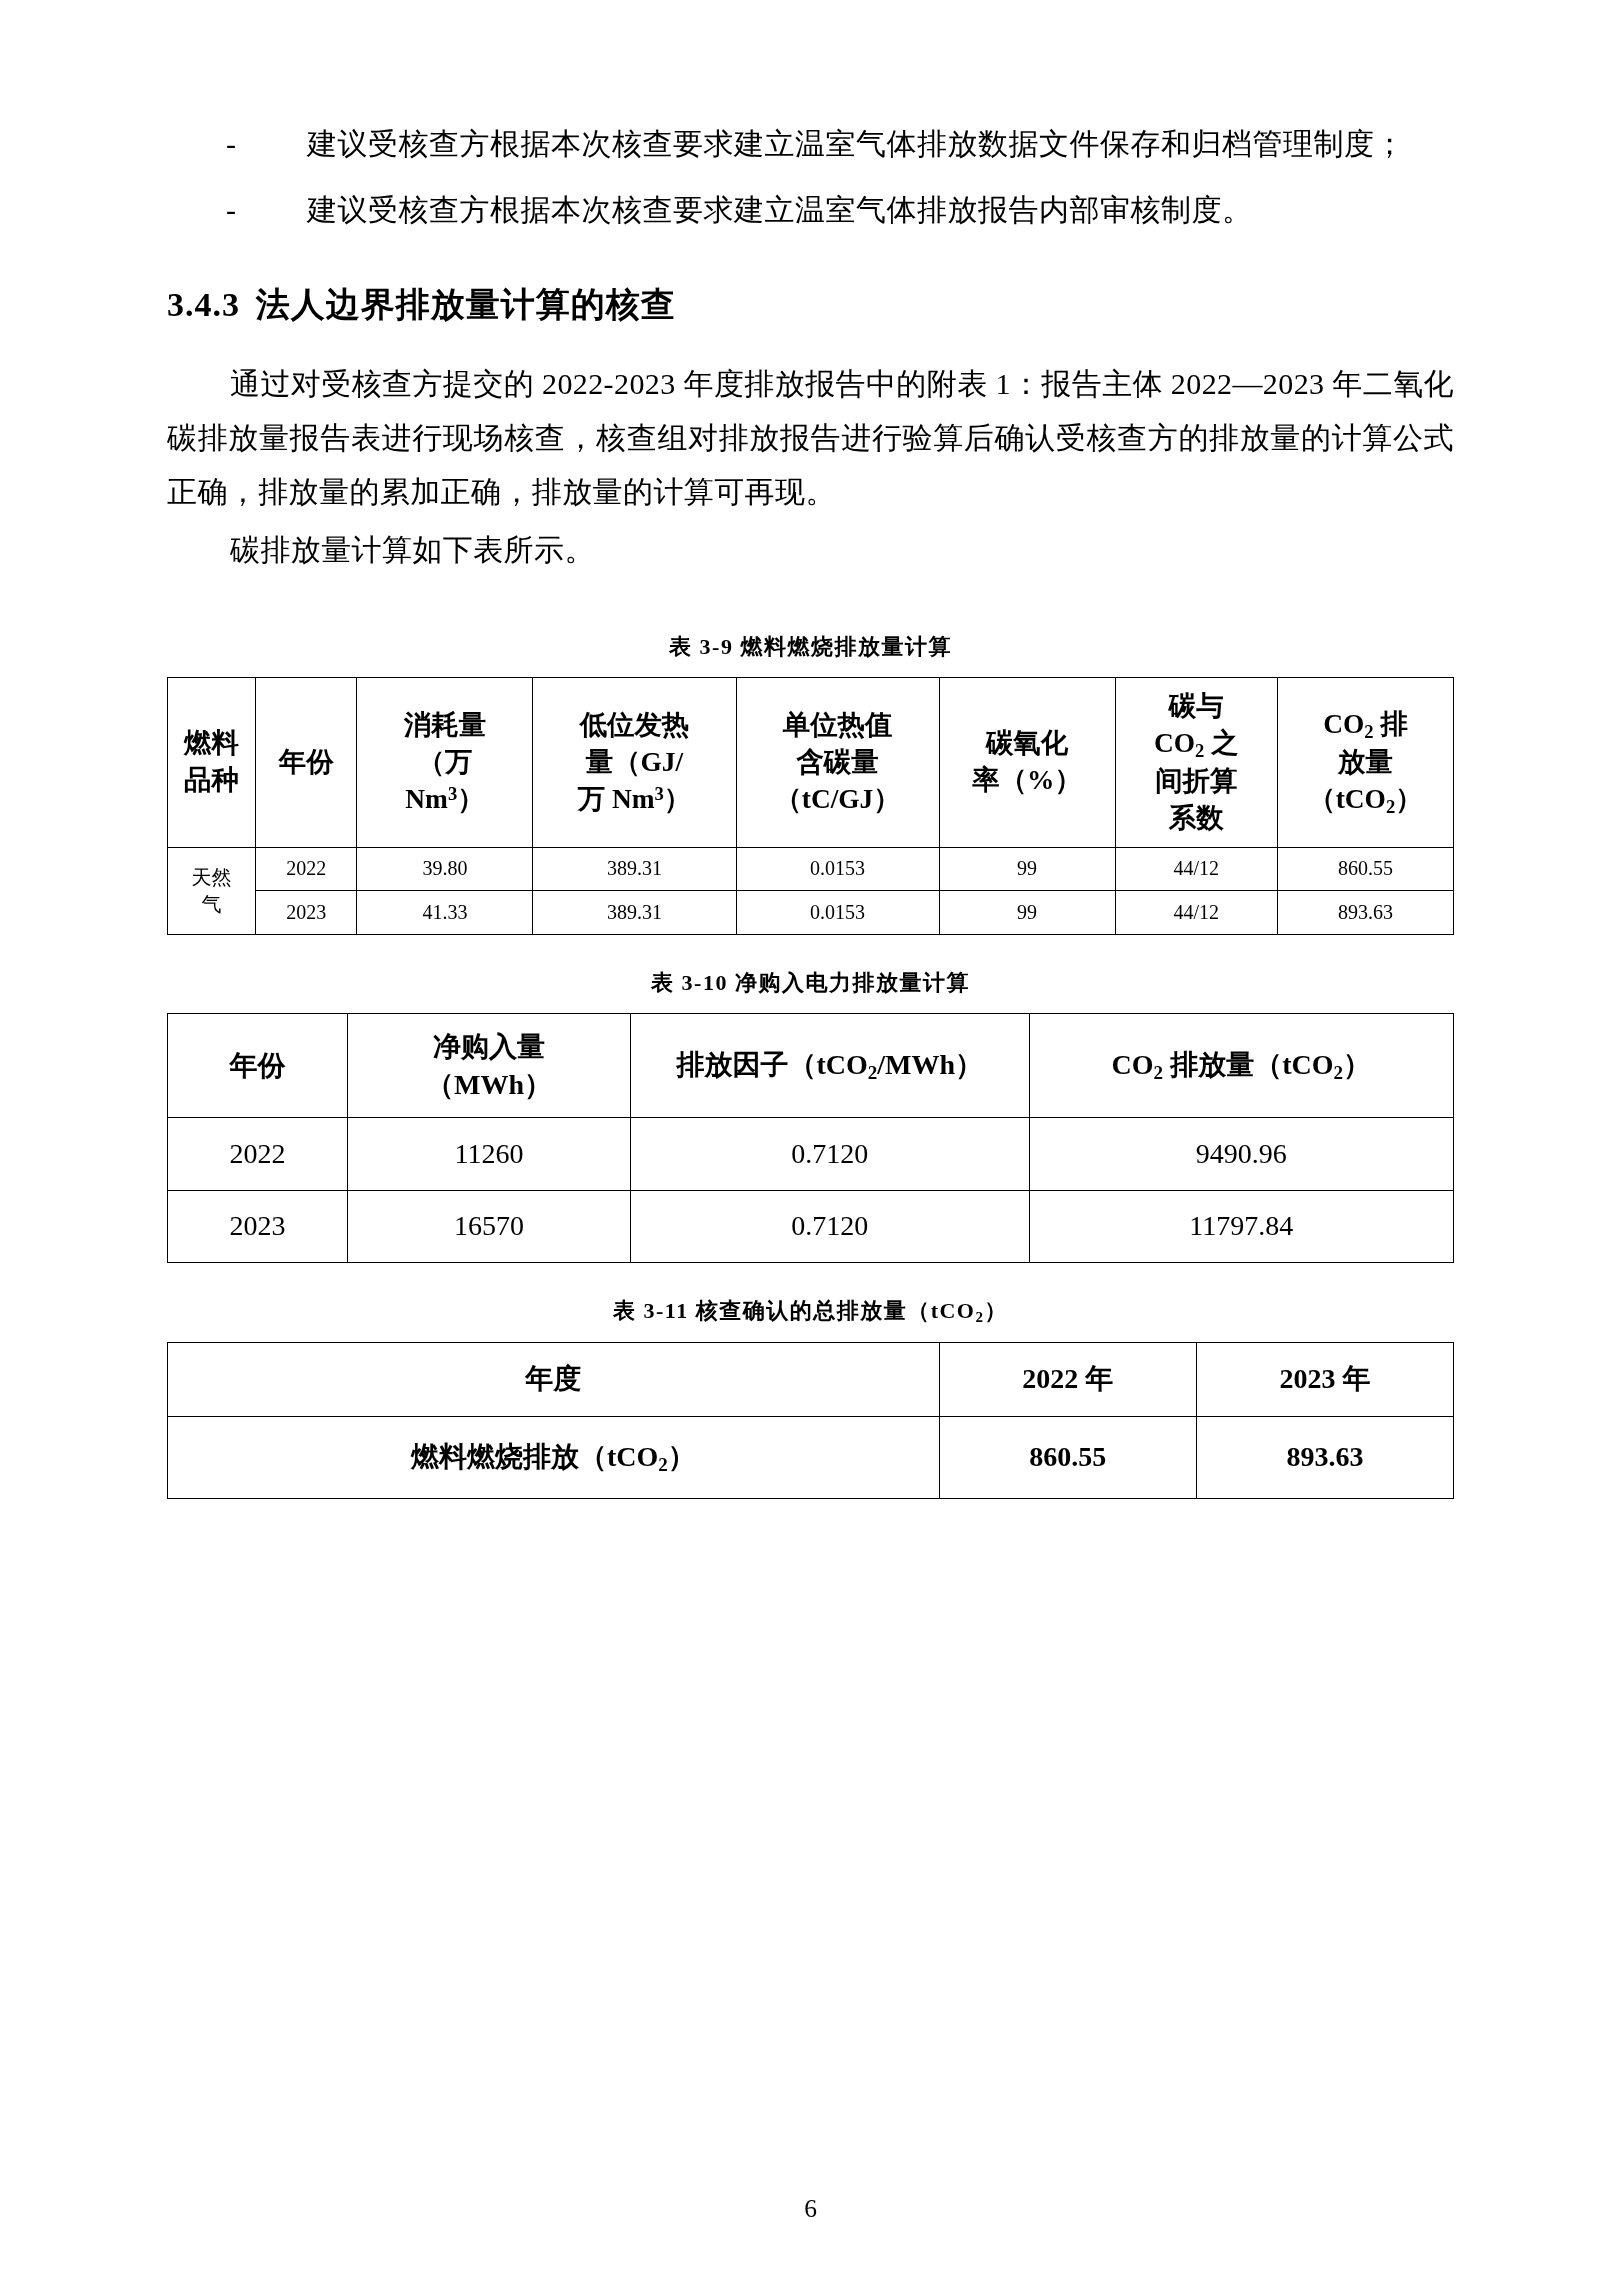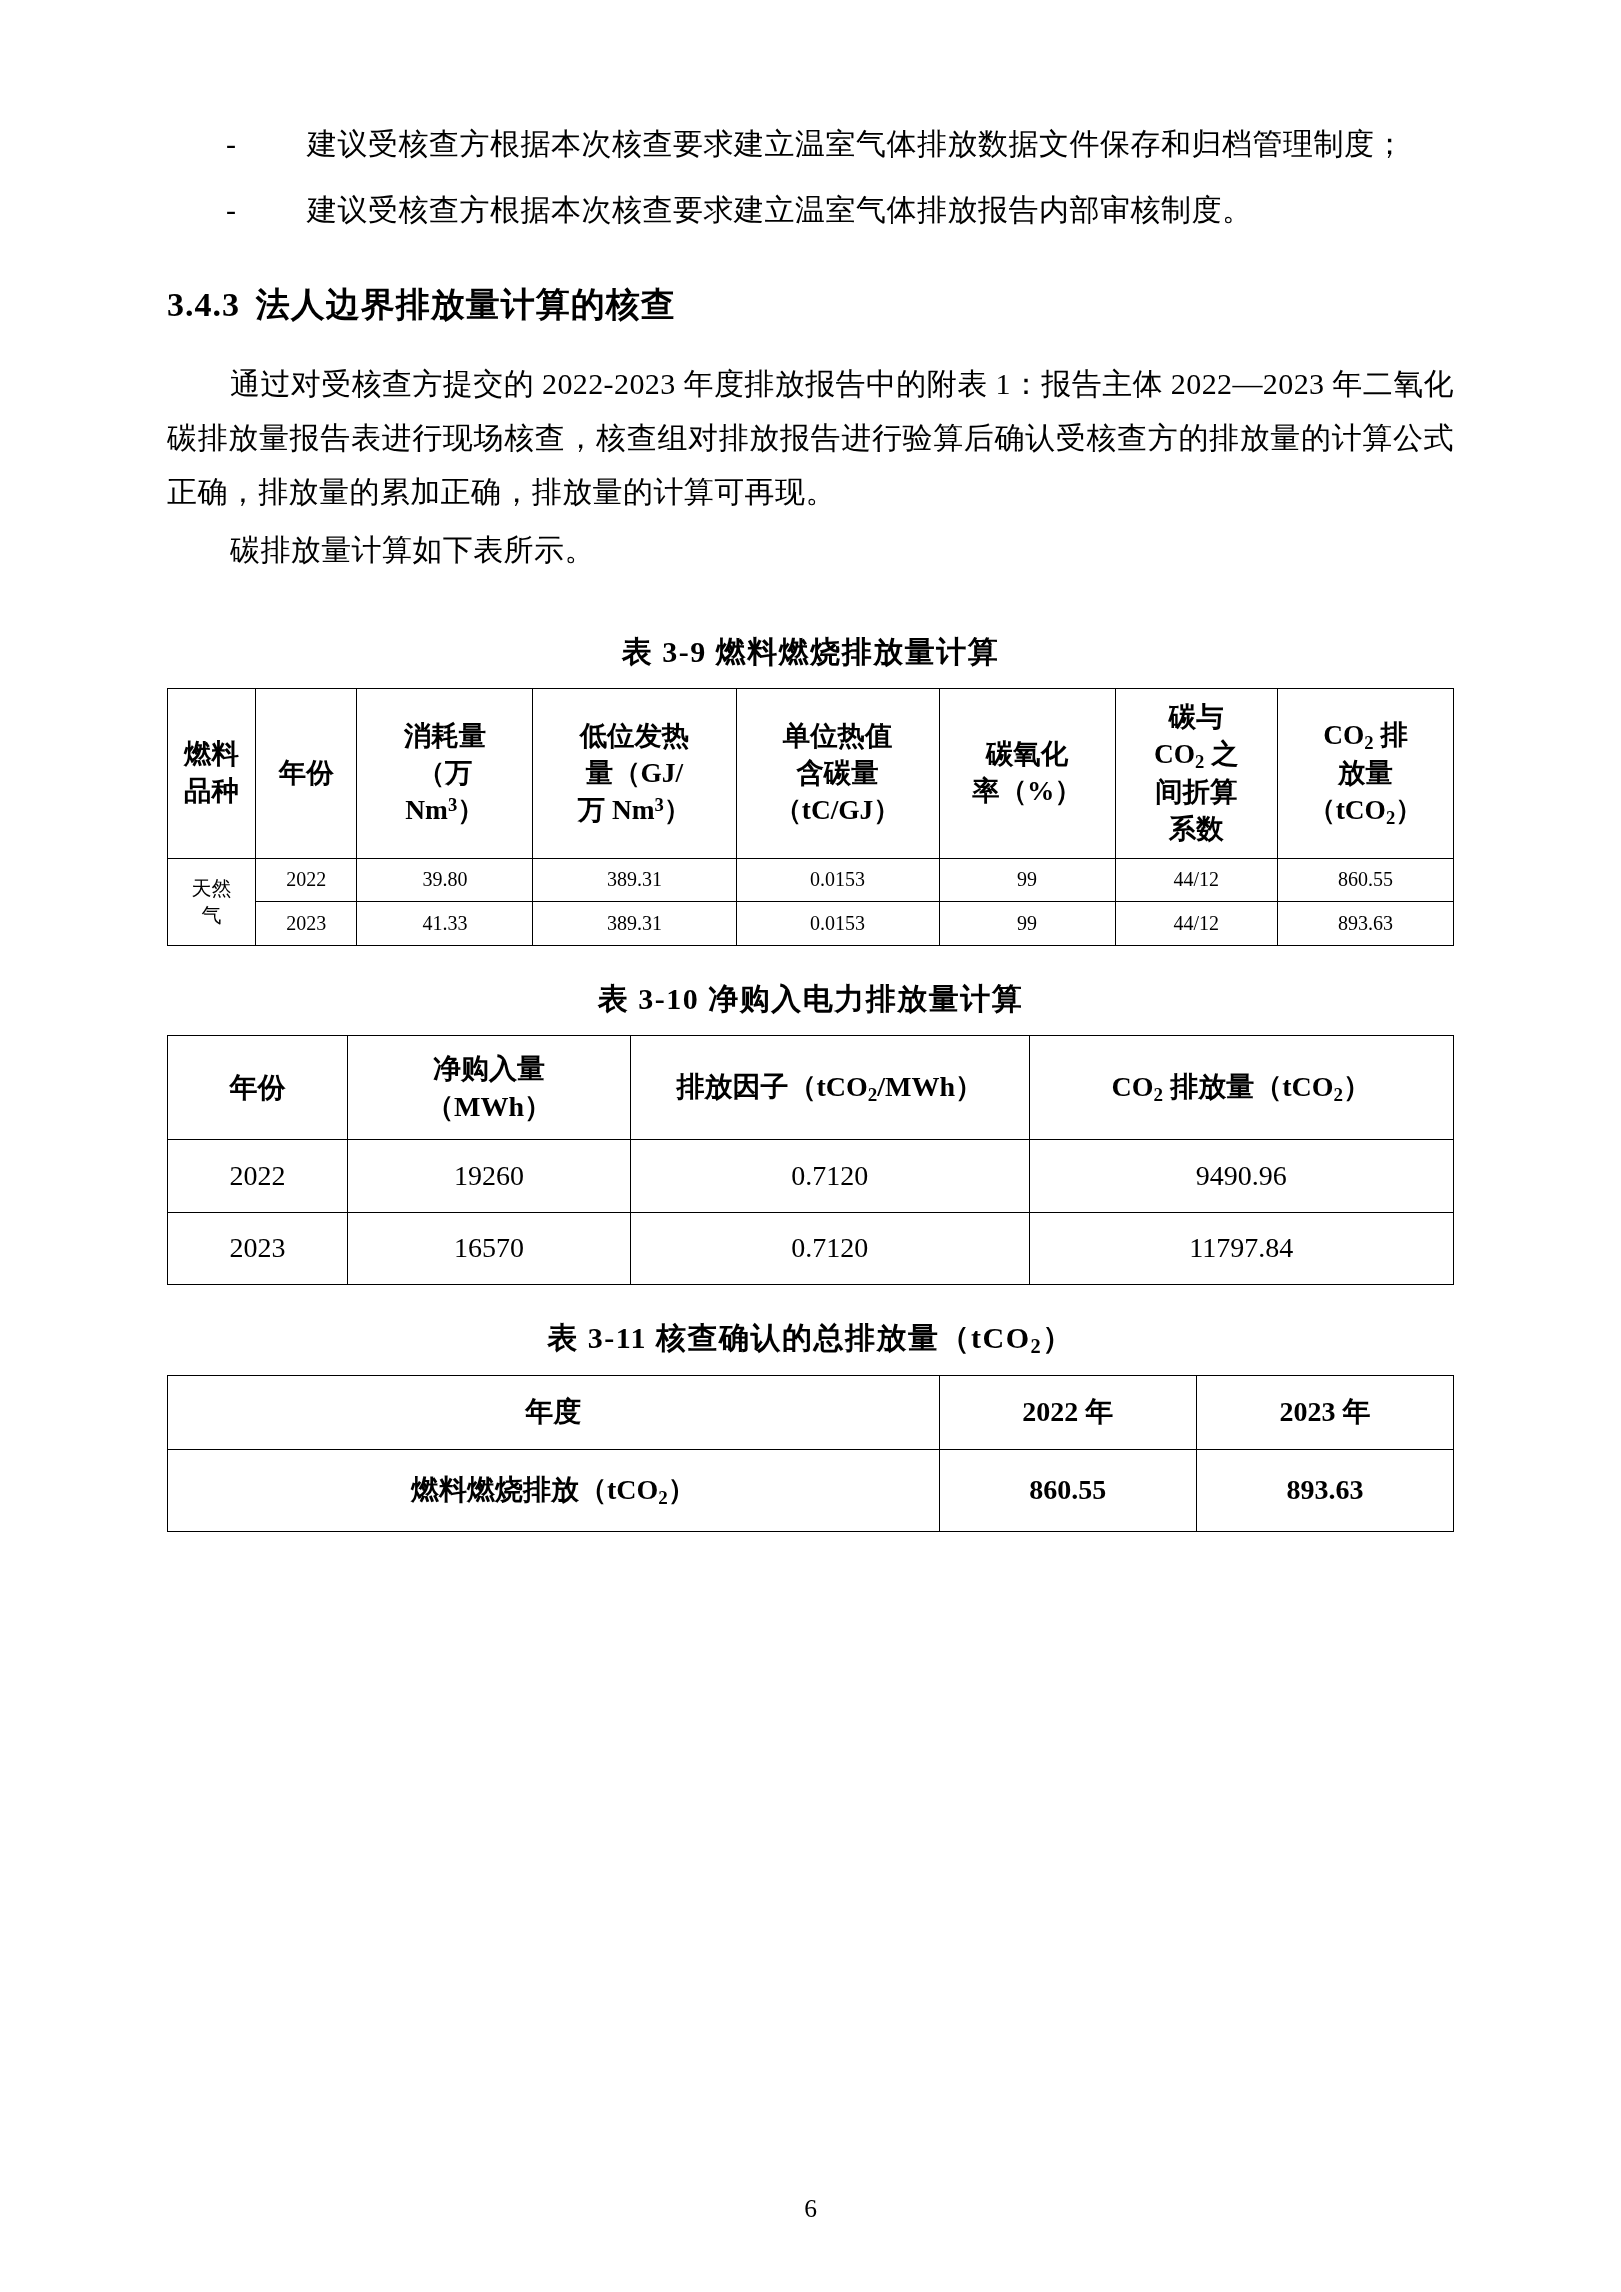--- a/index.html
+++ b/index.html
@@ -67,21 +67,21 @@
     text-indent: 63px;
     margin: 0 0 3.9px 0;
     letter-spacing: 0.4px;
   }
   .para.last {
     margin-bottom: 0;
   }
   
   .table-caption {
     text-align: center;
-    font-size: 30px;
+    font-size: 22px;
     font-weight: bold;
     letter-spacing: 1.5px;
     margin: 55px 0 15.7px 0;
   }
   .table-caption.tight {
     margin-top: 33px;
   }
   
   table {
     border-collapse: collapse;
@@ -227,21 +227,21 @@
       <tr>
         <th>年份</th>
         <th>净购入量<br>（MWh）</th>
         <th>排放因子（tCO<sub>2</sub>/MWh）</th>
         <th>CO<sub>2</sub> 排放量（tCO<sub>2</sub>）</th>
       </tr>
     </thead>
     <tbody>
       <tr>
         <td>2022</td>
-        <td>19260</td>
+        <td>11260</td>
         <td>0.7120</td>
         <td>9490.96</td>
       </tr>
       <tr>
         <td>2023</td>
         <td>16570</td>
         <td>0.7120</td>
         <td>11797.84</td>
       </tr>
     </tbody>

